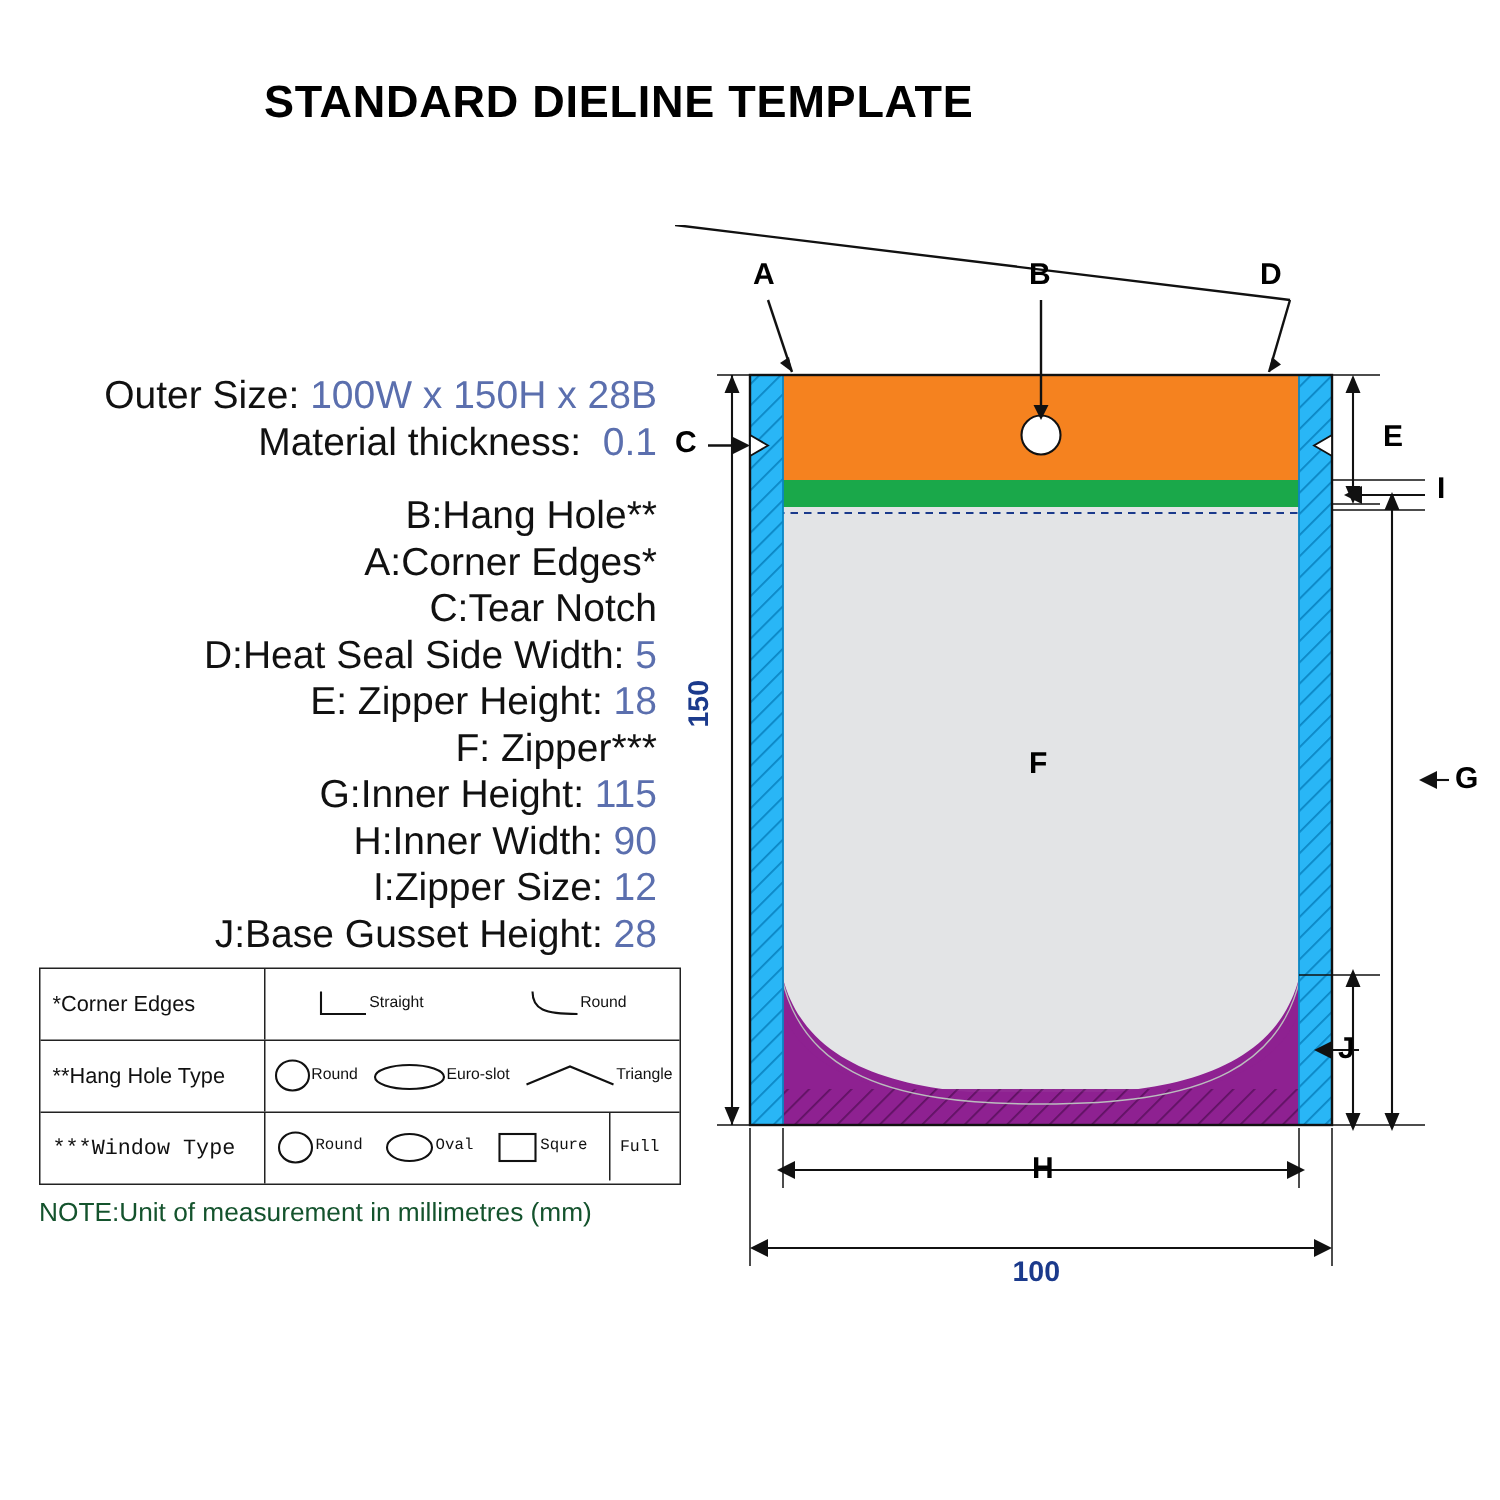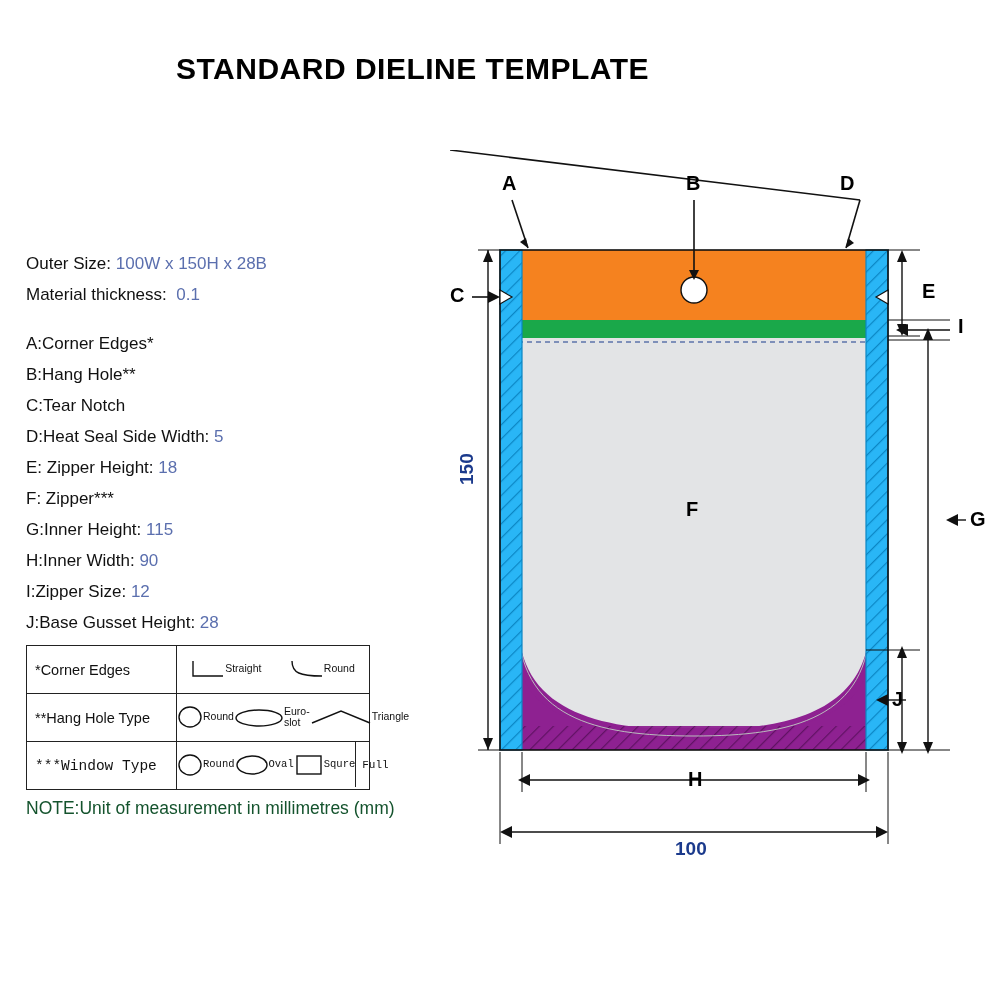--- a/index.html
+++ b/index.html
@@ -24,37 +24,38 @@
     text-align: center;
     font-size: 30px;
     font-weight: bold;
     letter-spacing: 0.5px;
     color: #000000;
   }
 
   
   .spec-block {
     position: absolute;
-    left: 26px;
+    left: 8px;
     top: 248px;
     width: 430px;
-    font-size: 17px;
+    font-size: 26px;
     line-height: 31px;
     color: #111111;
+    text-align: right;
   }
   .spec-line { white-space: pre; }
   .spec-line .val { color: #5b6fae; }
   .spec-gap { height: 18px; }
 
   
   .legend {
     position: absolute;
     left: 26px;
     top: 645px;
-    width: 344px;
+    width: 428px;
     border: 1.6px solid #222;
     box-sizing: border-box;
     font-size: 13px;
   }
   .legend-row {
     display: flex;
     border-bottom: 1.6px solid #222;
     height: 47px;
   }
   .legend-row:last-child { border-bottom: none; font-family: Liberation Mono, monospace; }
@@ -137,22 +138,22 @@
 </style>
 </head>
 <body>
 
 <div id="page-title">STANDARD DIELINE TEMPLATE</div>
 
 <div class="spec-block">
   <div class="spec-line"><span>Outer Size:</span><span class="val"> 100W x 150H x 28B</span></div>
   <div class="spec-line"><span>Material thickness:</span><span class="val">  0.1</span></div>
   <div class="spec-gap"></div>
+  <div class="spec-line"><span>B:Hang Hole**</span><span class="val"></span></div>
   <div class="spec-line"><span>A:Corner Edges*</span><span class="val"></span></div>
-  <div class="spec-line"><span>B:Hang Hole**</span><span class="val"></span></div>
   <div class="spec-line"><span>C:Tear Notch</span><span class="val"></span></div>
   <div class="spec-line"><span>D:Heat Seal Side Width:</span><span class="val"> 5</span></div>
   <div class="spec-line"><span>E: Zipper Height:</span><span class="val"> 18</span></div>
   <div class="spec-line"><span>F: Zipper***</span><span class="val"></span></div>
   <div class="spec-line"><span>G:Inner Height:</span><span class="val"> 115</span></div>
   <div class="spec-line"><span>H:Inner Width:</span><span class="val"> 90</span></div>
   <div class="spec-line"><span>I:Zipper Size:</span><span class="val"> 12</span></div>
   <div class="spec-line"><span>J:Base Gusset Height:</span><span class="val"> 28</span></div>
 </div>
 

